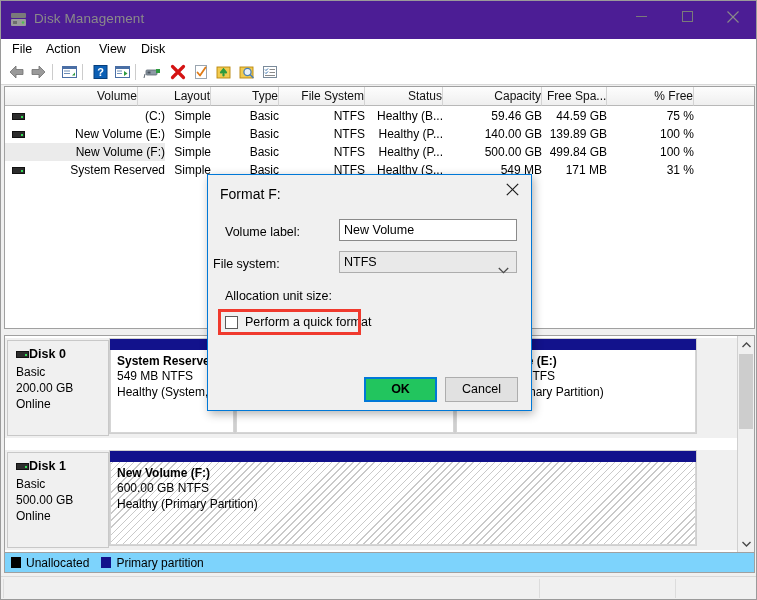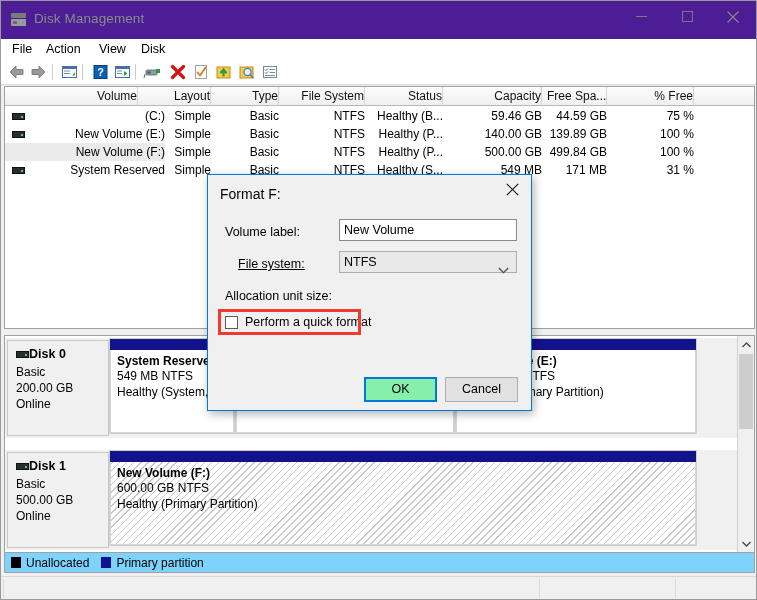--- a/index.html
+++ b/index.html
@@ -350,23 +350,24 @@
     width: 73px; height: 25px;
     background: #e1e1e1;
     border: 1px solid #adadad;
     box-sizing: border-box;
     font-size: 12.5px;
     text-align: center;
     line-height: 23px;
     color: #000;
   }
   #btn-ok {
-    background: #86efac;
+    background: #22c55e;
     border: 2px solid #701a75;
     line-height: 21px;
+    font-weight: bold;
   }
 </style>
 </head>
 <body>
 
 <div id="app">
 
   <div id="titlebar">
     <span id="title-icon">
       <svg width="17" height="15" viewBox="0 0 17 15">
@@ -628,21 +629,21 @@
     <div id="dlg-close">
       <svg width="13" height="13" viewBox="0 0 13 13">
         <line x1="0.8" y1="0.8" x2="12.2" y2="12.2" stroke="#1b1b1b" stroke-width="1.2"></line>
         <line x1="12.2" y1="0.8" x2="0.8" y2="12.2" stroke="#1b1b1b" stroke-width="1.2"></line>
       </svg>
     </div>
 
     <span class="dlg-label" style="left:17px; top:50px;">Volume label:</span>
     <div class="dlg-input" style="left:131px; top:44px; width:178px;">New Volume</div>
 
-    <span class="dlg-label" style="left:30px; top:82px;text-decoration:underline;">File system:</span>
+    <span class="dlg-label" style="left:5px; top:82px;">File system:</span>
     <div class="dlg-combo" style="left:131px; top:76px; width:178px;">
       <span>NTFS</span>
       <span class="chev">
         <svg width="11" height="7" viewBox="0 0 11 7">
             <path d="M0.8 1 L5.5 5.6 L10.2 1" stroke="#4a4a4a" stroke-width="1.3" fill="none"></path>
           </svg>
       </span>
     </div>
 
     <span class="dlg-label" style="left:17px; top:114px;">Allocation unit size:</span>

